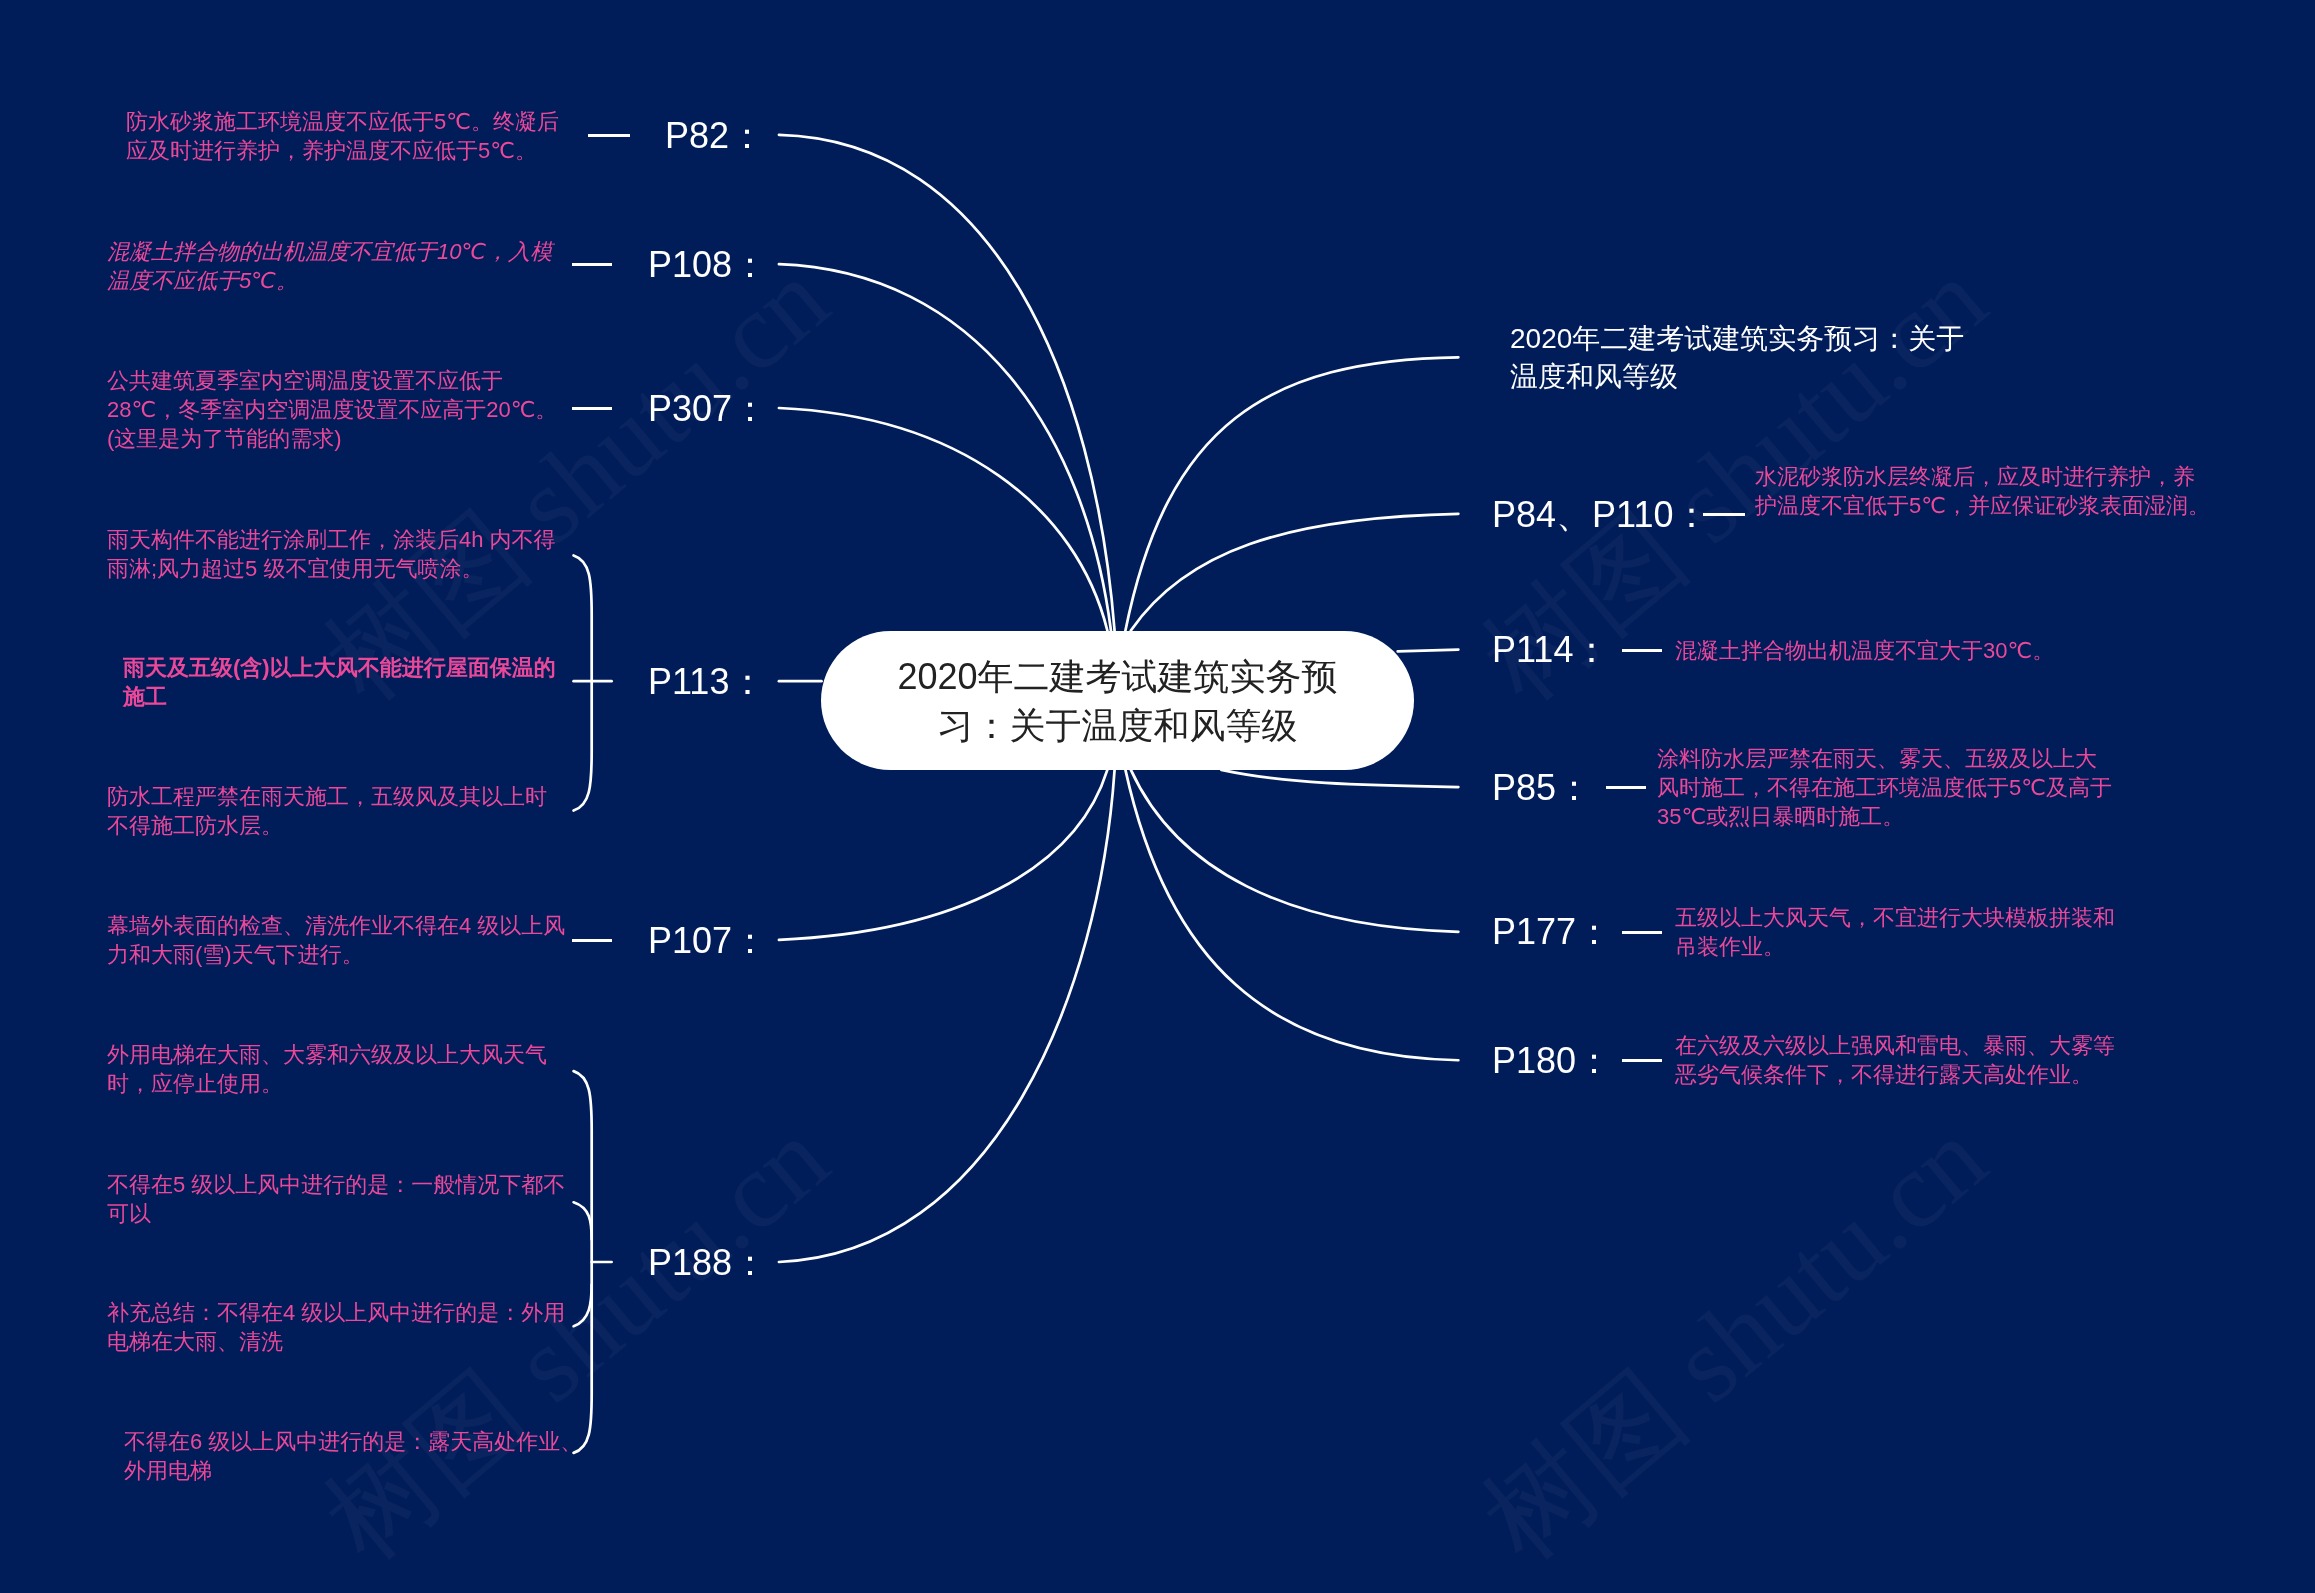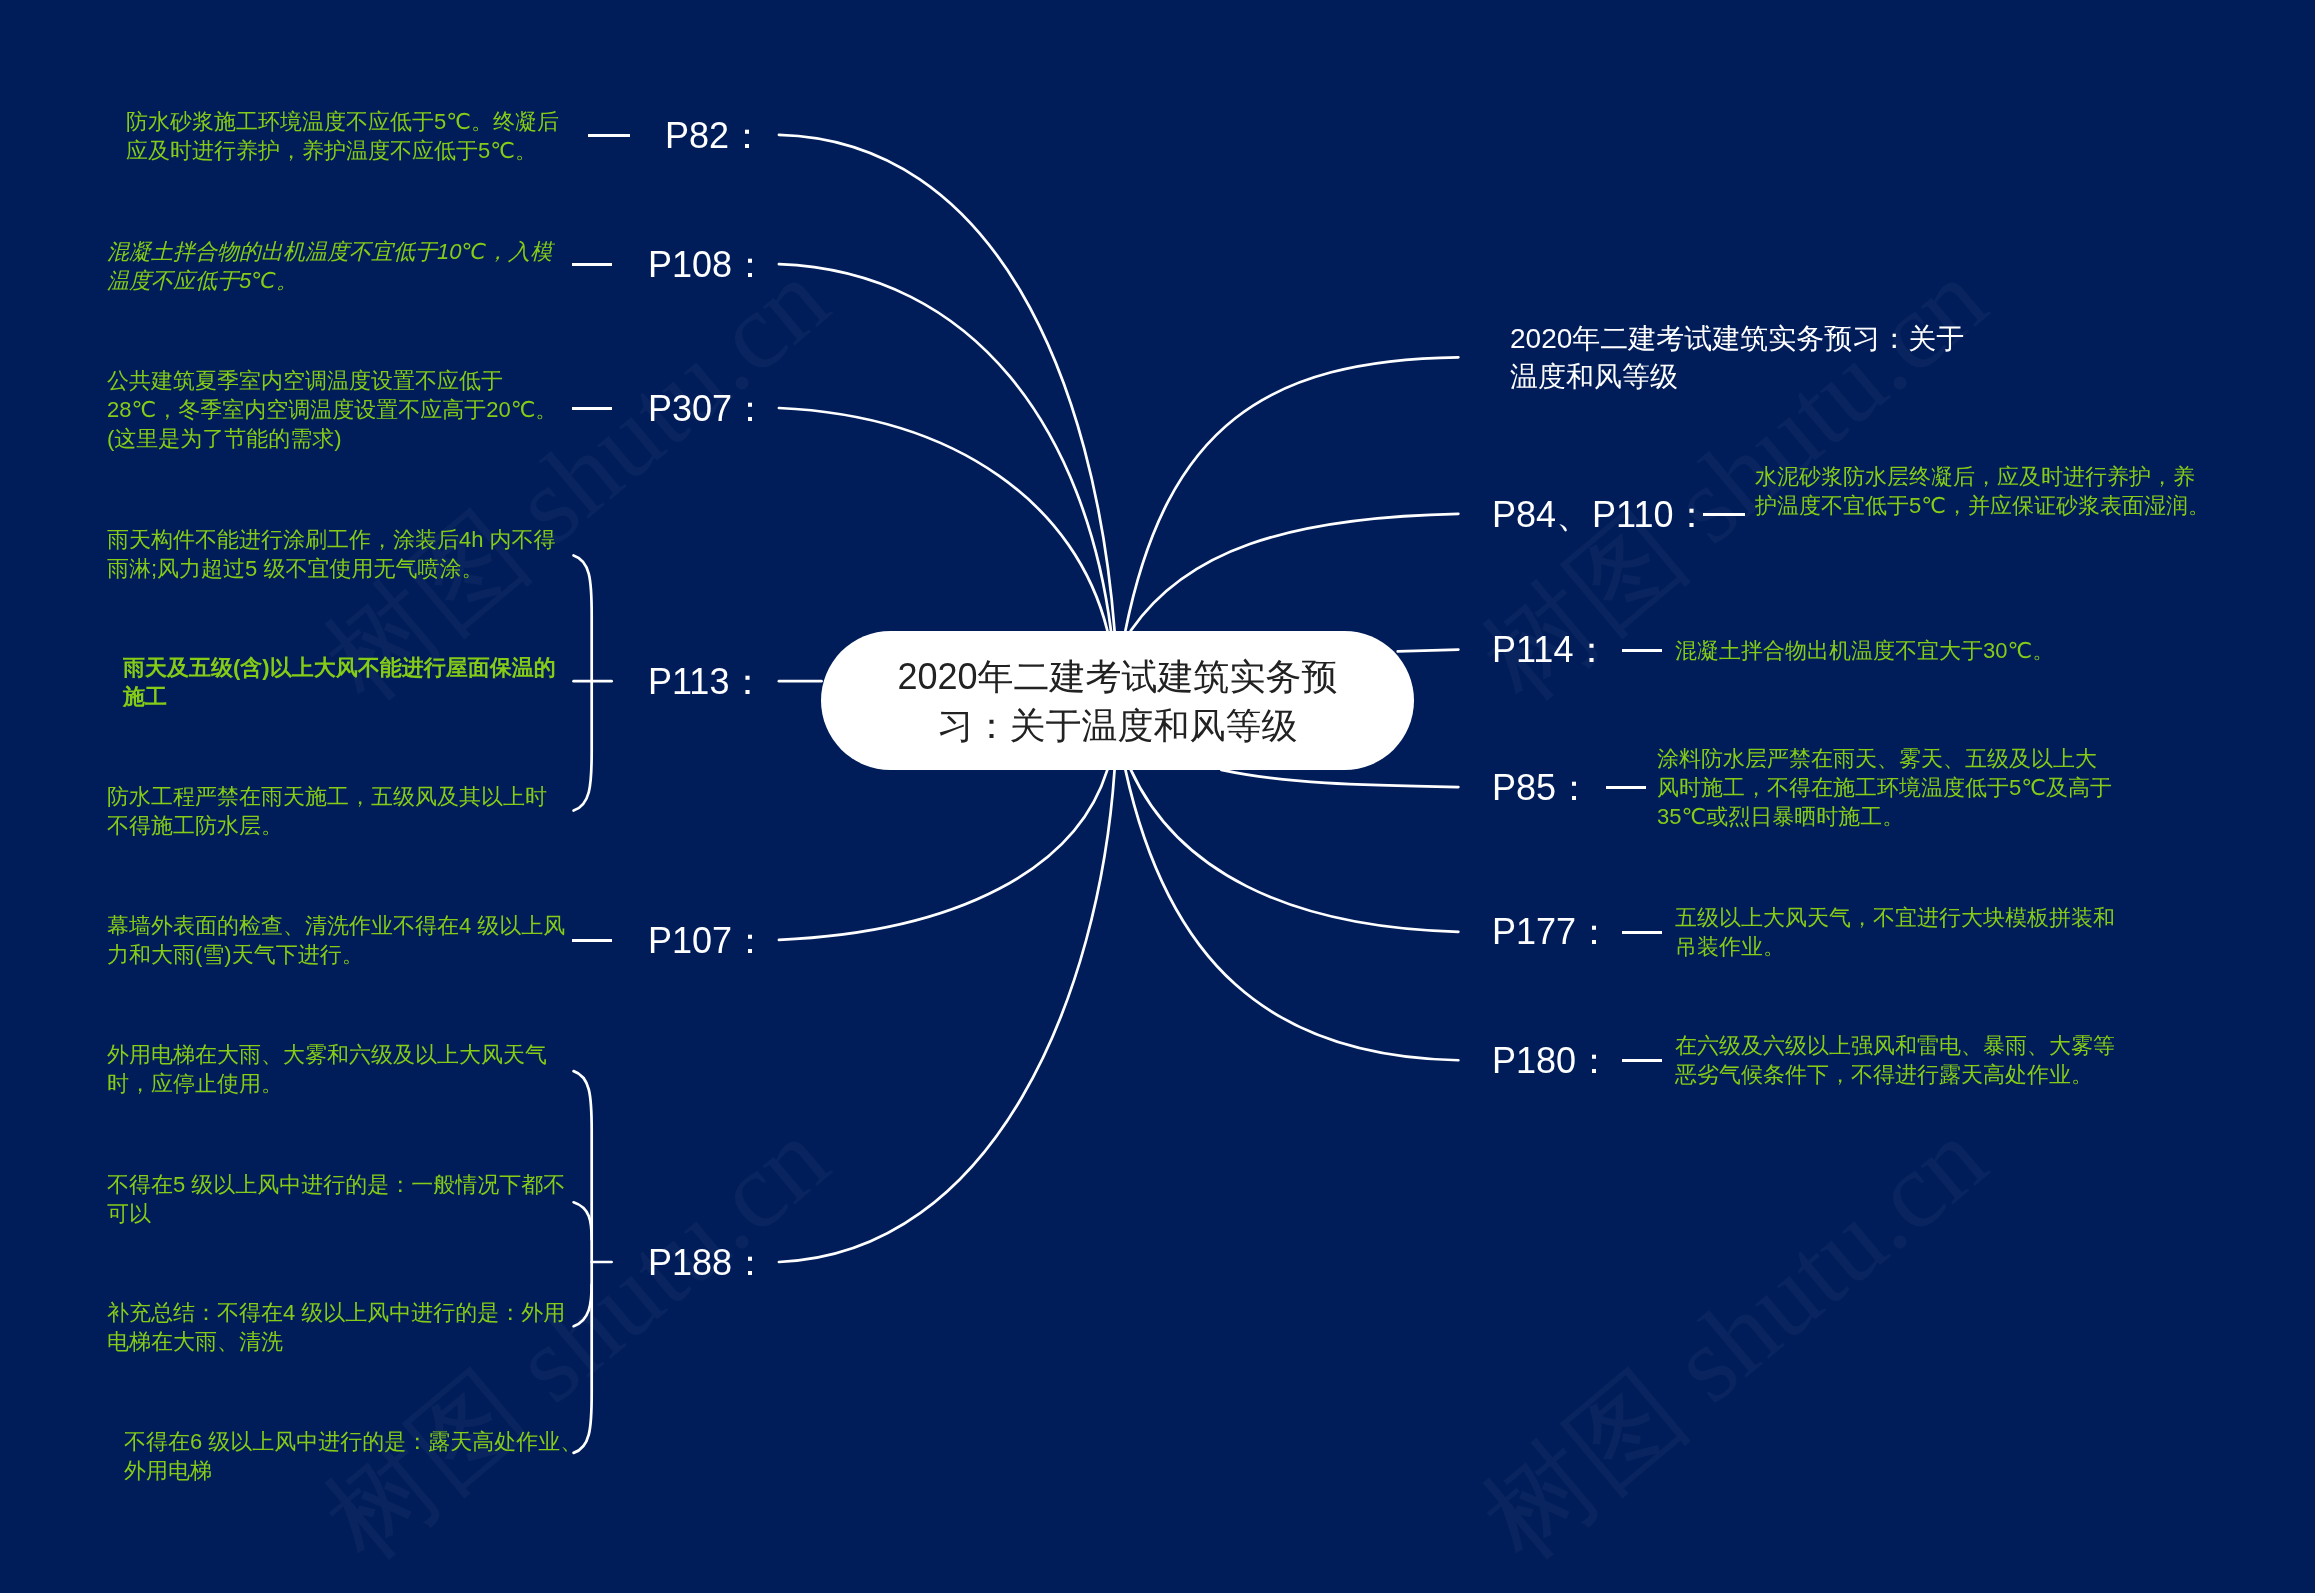--- a/index.html
+++ b/index.html
@@ -6,21 +6,21 @@
   body { width:2316px; height:1594px; background:#001d5a; position:relative; overflow:hidden;
          font-family:"Liberation Sans","DejaVu Sans",sans-serif; color:#ffffff; }
   svg.links { position:absolute; left:0; top:0; width:2316px; height:1594px; }
   .wm { position:absolute; font-family:"Liberation Serif","DejaVu Serif",serif; font-size:109px;
         color:rgba(255,255,255,0.035); transform:rotate(-40deg); white-space:nowrap; pointer-events:none; }
   .center { position:absolute; left:821px; top:631px; width:593px; height:139px; background:#ffffff;
             border-radius:70px; display:flex; align-items:center; justify-content:center; text-align:center;
             color:#222222; font-size:36px; line-height:49px; }
   .center span { display:block; width:470px; }
   .lbl { position:absolute; font-size:36px; line-height:33px; color:#ffffff; white-space:nowrap; }
-  .note { position:absolute; font-size:22px; line-height:29px; color:#84cc16; }
+  .note { position:absolute; font-size:22px; line-height:29px; color:#ec4899; }
   .dash { position:absolute; height:2.7px; background:#ffffff; }
   .rtitle { position:absolute; left:1510px; top:320px; width:470px; font-size:28px; line-height:38px; color:#ffffff; }
 </style>
 </head>
 <body>
 
 <div class="wm" style="left:271px;top:407px;">树图 shutu.cn</div>
 <div class="wm" style="left:1429px;top:407px;">树图 shutu.cn</div>
 <div class="wm" style="left:271px;top:1266px;">树图 shutu.cn</div>
 <div class="wm" style="left:1429px;top:1266px;">树图 shutu.cn</div>

